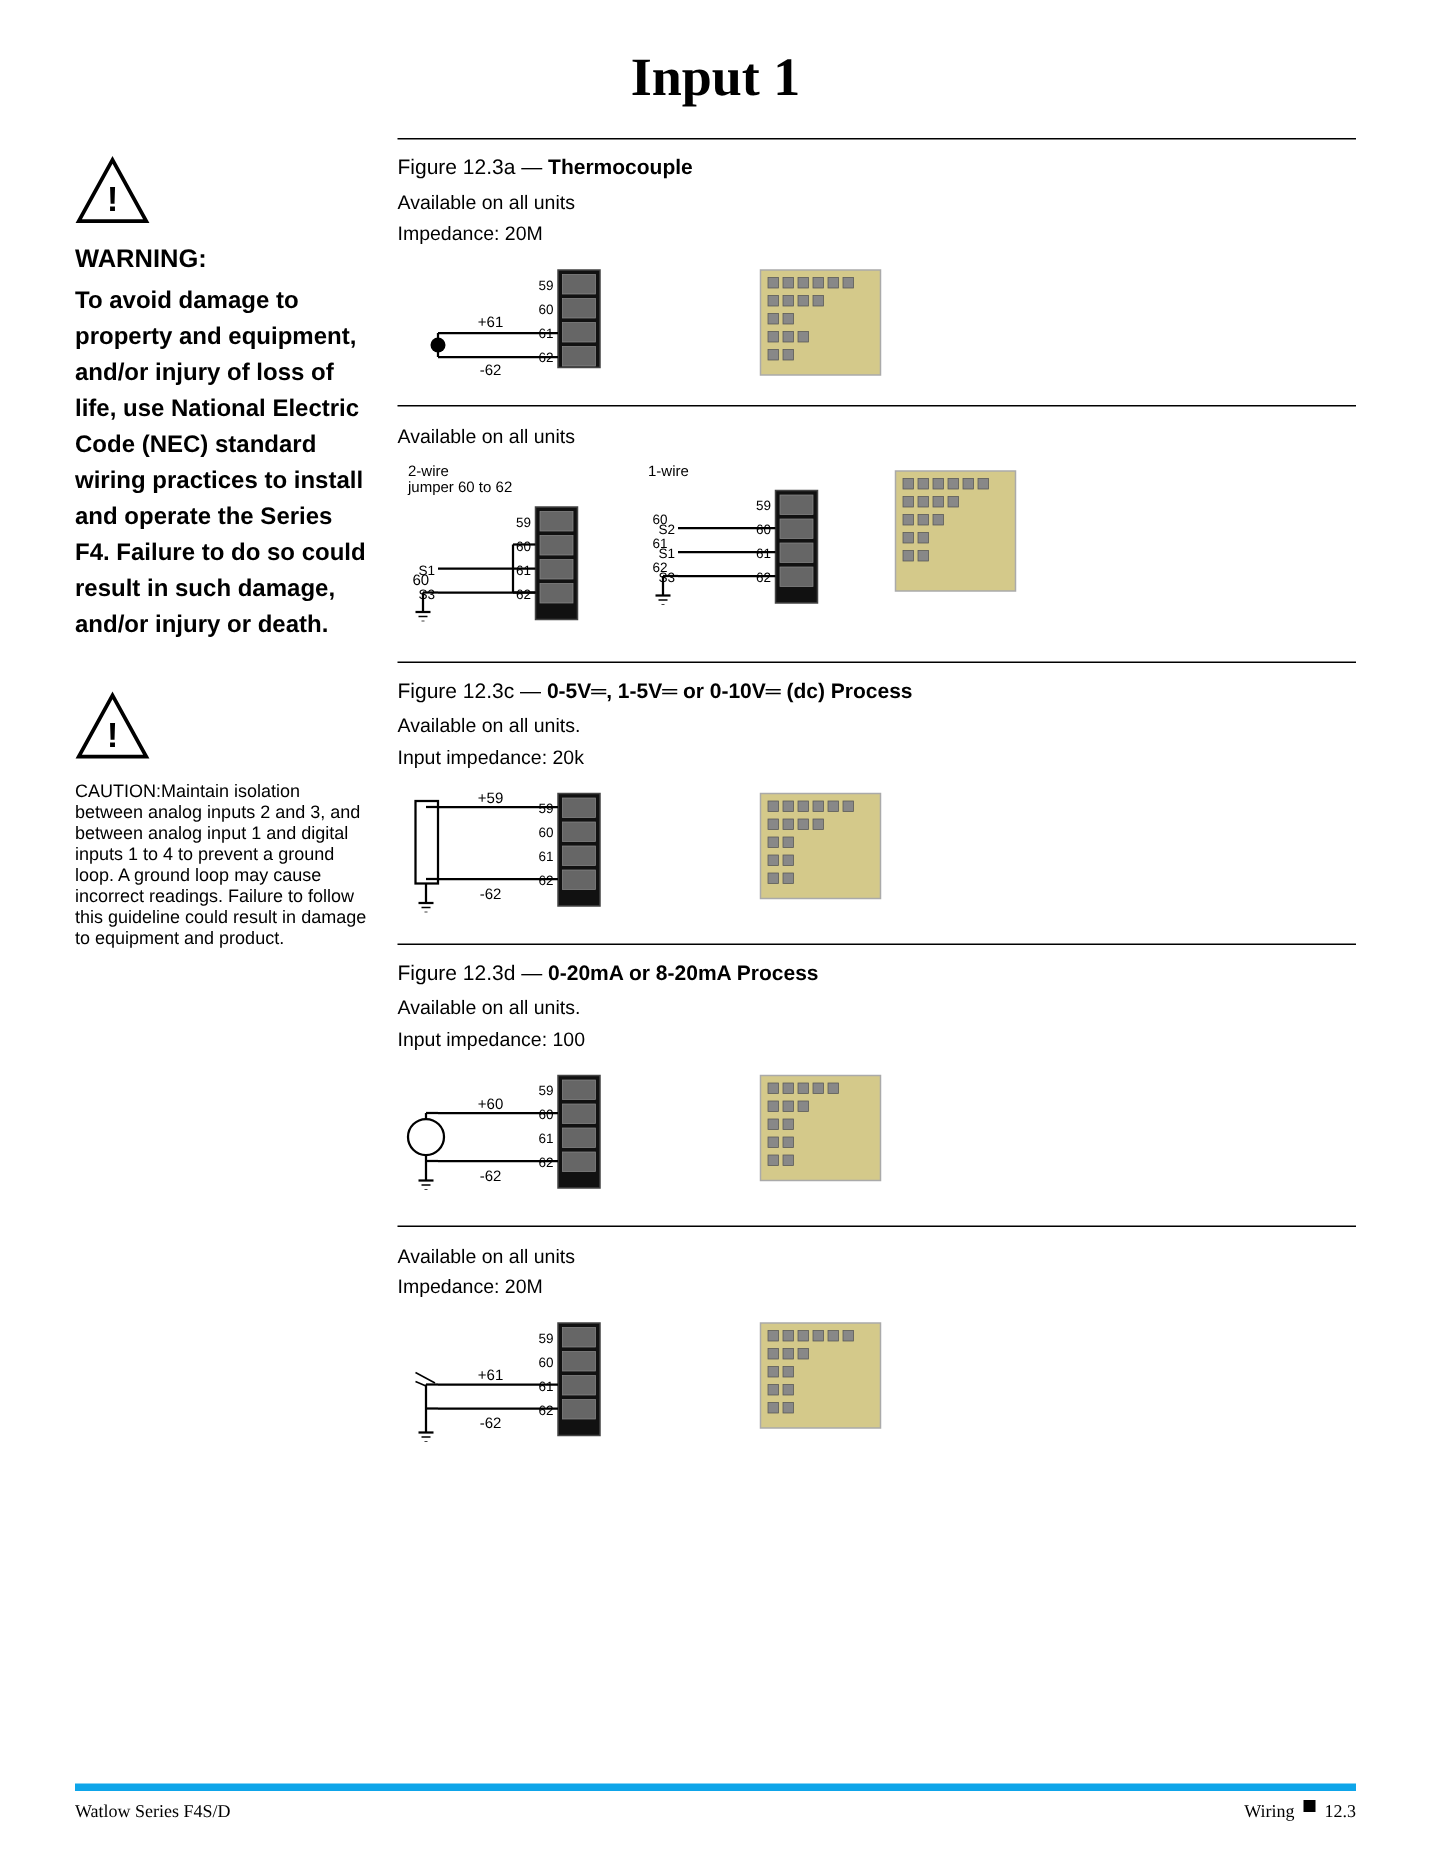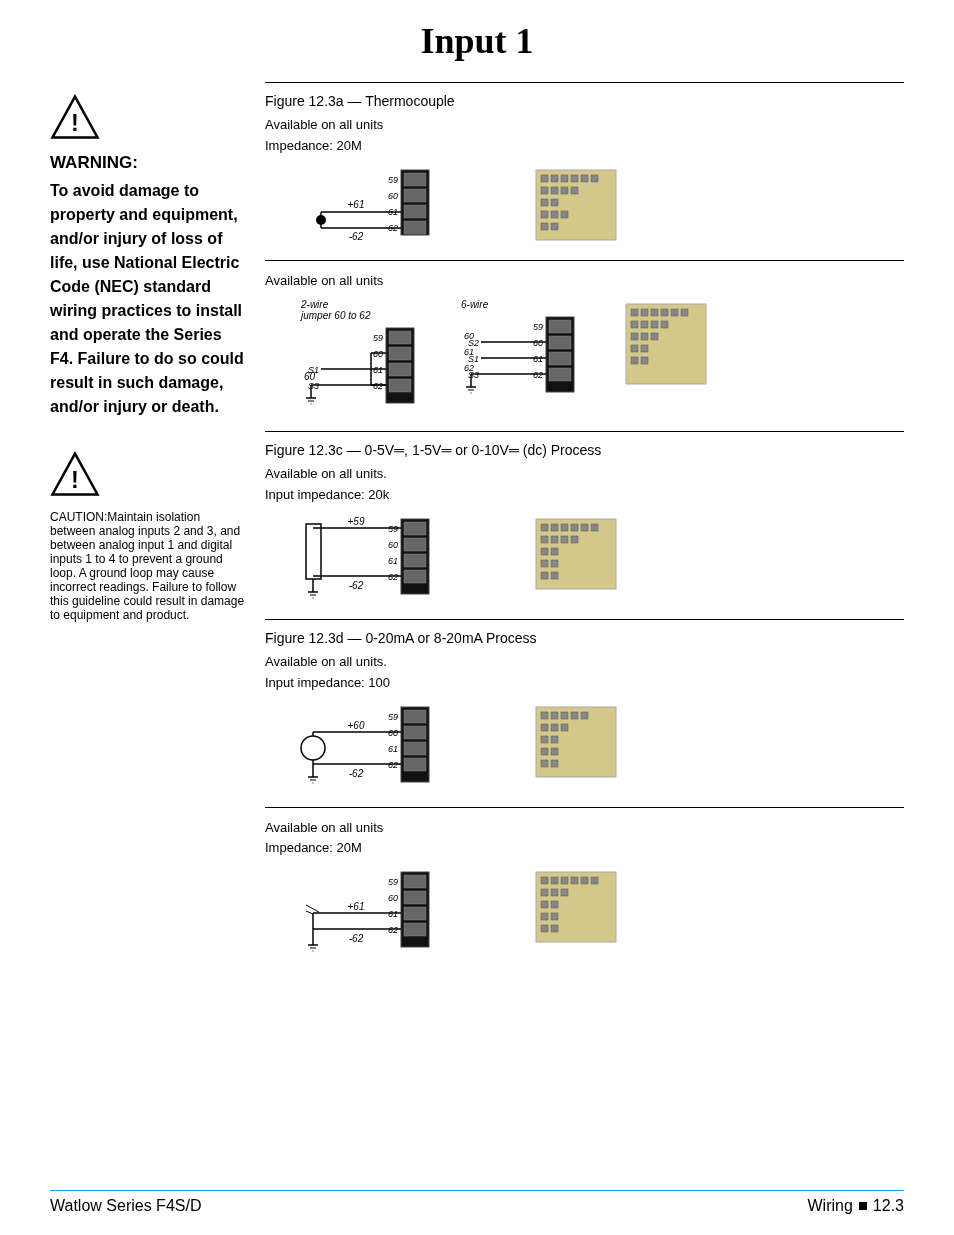--- a/index.html
+++ b/index.html
@@ -6,21 +6,21 @@
     body {
       font-family: Arial, sans-serif;
       font-size: 13px;
       background: #fff;
       color: #000;
       width: 954px;
       min-height: 1235px;
       position: relative;
     }
     .page {
-      padding: 20px 50px 60px 50px;
+      padding: 30px 50px 60px 50px;
       display: flex;
       flex-direction: column;
     }
     .page-title {
       font-size: 36px;
       font-weight: bold;
       text-align: center;
       margin-bottom: 20px;
       font-family: 'Times New Roman', serif;
     }
@@ -73,51 +73,51 @@
     .figure-section {
       border-top: 1px solid #000;
       padding-top: 10px;
       margin-bottom: 15px;
     }
     .figure-title {
       font-size: 14px;
       margin-bottom: 6px;
     }
     .figure-title span.bold {
-      font-weight: normal;
+      font-weight: bold;
     }
     .figure-description {
       font-size: 13px;
       line-height: 1.6;
       margin-bottom: 8px;
     }
     
     .wiring-area {
       display: flex;
       align-items: flex-start;
       gap: 30px;
-      margin-left: 36px;
+      margin-left: 7px;
       margin-bottom: 10px;
-      font-style: italic;
     }
     
     .footer {
       position: absolute;
       bottom: 20px;
       left: 50px;
       right: 50px;
-      border-top: 1px solid #0ea5e9;
+      border-top: 5px solid #0ea5e9;
       display: flex;
       justify-content: space-between;
       padding-top: 6px;
-      font-size: 16px;
+      font-size: 12px;
+      font-family: Liberation Serif, serif;
     }
     .footer-right {
       display: flex;
-      align-items: center;
+      align-items: flex-start;
       gap: 6px;
     }
     .square-bullet {
       width: 8px;
       height: 8px;
       background: #000;
       display: inline-block;
     }
     
     .schematic-svg {
@@ -246,21 +246,21 @@
               <line x1="10" y1="62" x2="10" y2="75" stroke="#000" stroke-width="1.5"></line>
               <line x1="5" y1="75" x2="15" y2="75" stroke="#000" stroke-width="1.5"></line>
               <line x1="7" y1="78" x2="13" y2="78" stroke="#000" stroke-width="1"></line>
               <line x1="9" y1="81" x2="11" y2="81" stroke="#000" stroke-width="0.5"></line>
               <line x1="10" y1="62" x2="20" y2="62" stroke="#000" stroke-width="1.5"></line>
               <text x="3" y="57" font-size="10" fill="#000">60</text>
             </svg>
           </div>
 
           <div>
-            <div style="font-size:10px; margin-bottom:2px;">6-wire</div>
+            <div style="font-size:10px; margin-bottom:2px;">1-wire</div>
             <svg width="130" height="90" class="schematic-svg">
               <rect x="85" y="5" width="28" height="75" fill="#111" stroke="#444" stroke-width="1"></rect>
               <rect x="88" y="8" width="22" height="13" fill="#666" stroke="#888" stroke-width="0.5"></rect>
               <rect x="88" y="24" width="22" height="13" fill="#666" stroke="#888" stroke-width="0.5"></rect>
               <rect x="88" y="40" width="22" height="13" fill="#666" stroke="#888" stroke-width="0.5"></rect>
               <rect x="88" y="56" width="22" height="13" fill="#666" stroke="#888" stroke-width="0.5"></rect>
               <text x="82" y="18" text-anchor="end" font-size="9" fill="#000">59</text>
               <text x="82" y="34" text-anchor="end" font-size="9" fill="#000">60</text>
               <text x="82" y="50" text-anchor="end" font-size="9" fill="#000">61</text>
               <text x="82" y="66" text-anchor="end" font-size="9" fill="#000">62</text>

